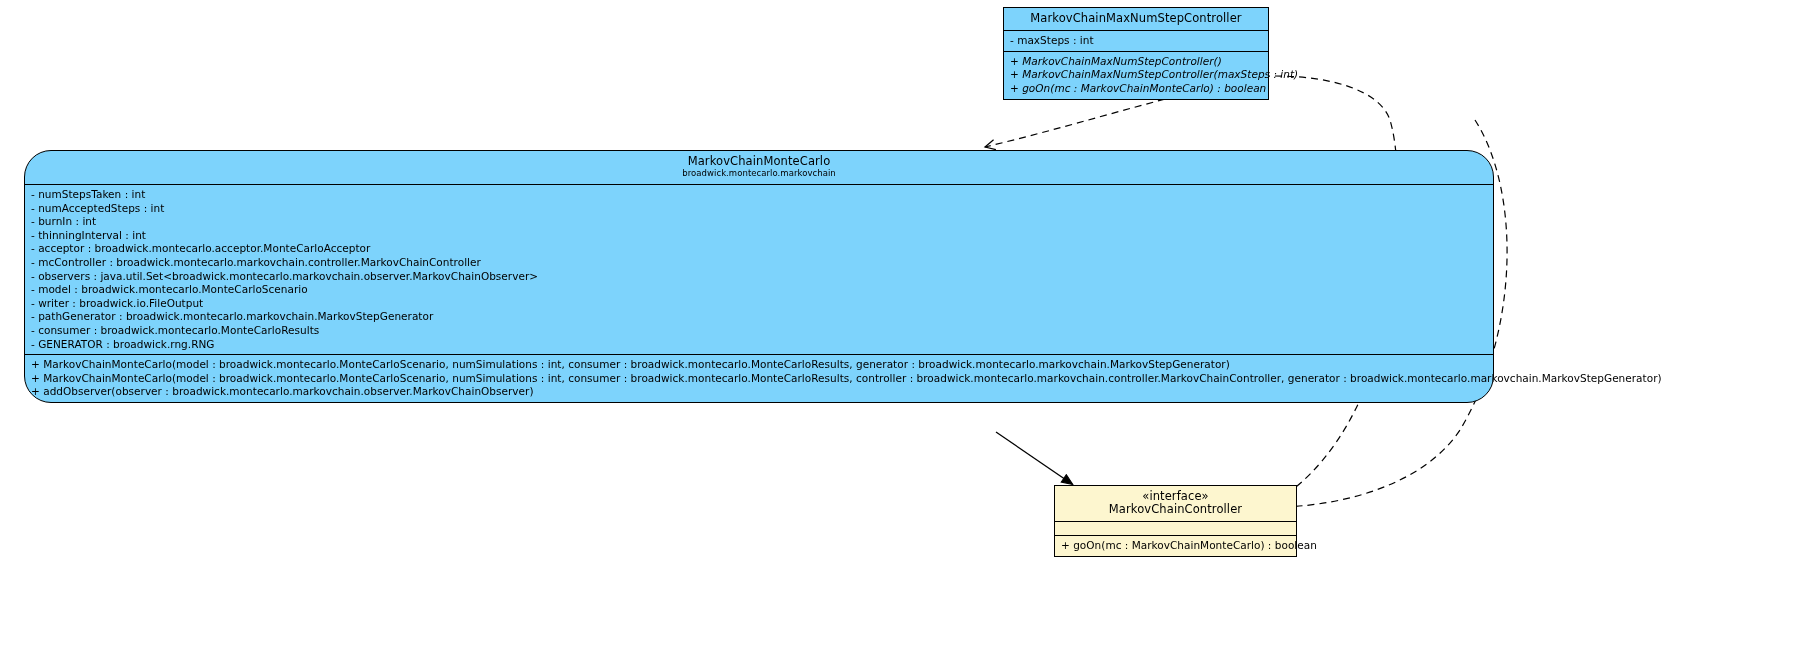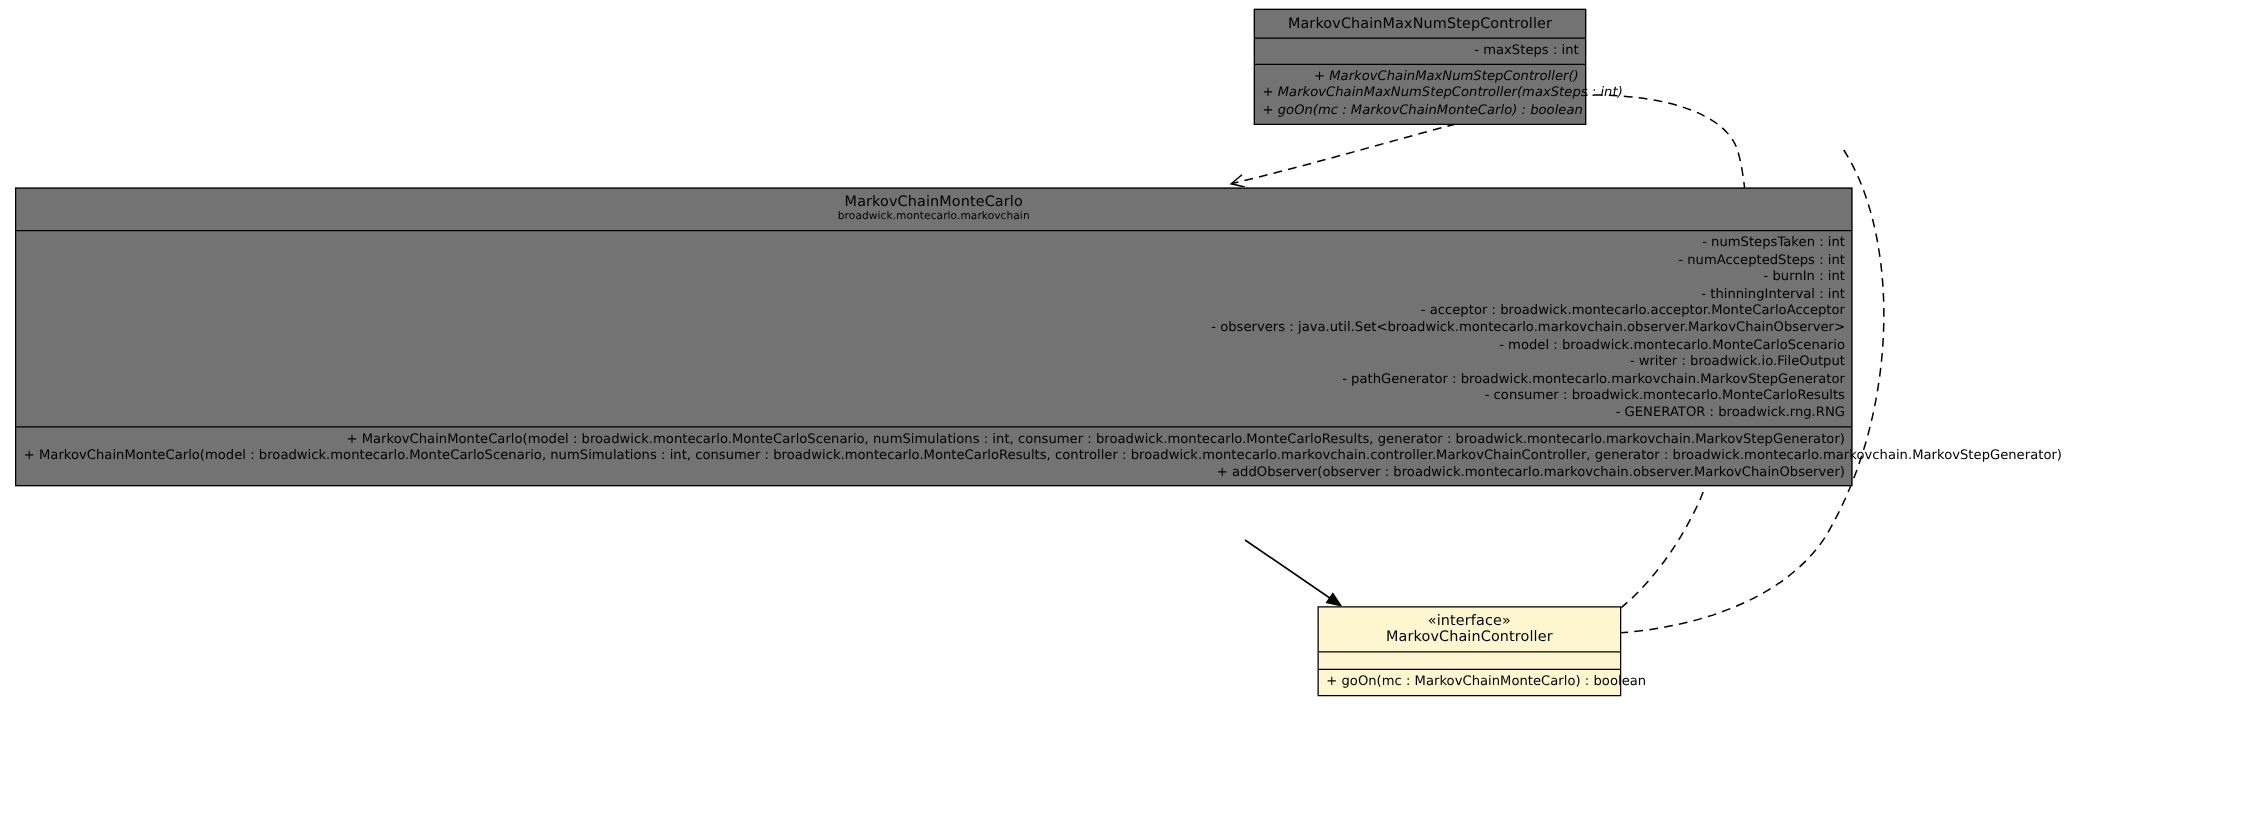--- a/index.html
+++ b/index.html
@@ -28,21 +28,21 @@
   svg.edge-layer {
     position: absolute;
     left: 0; top: 0;
     width: 1801px;
     height: 656px;
     pointer-events: none;
   }
 
   .uml-class {
     position: absolute;
-    background: #737373;
+    background: #7dd3fc;
     border: 1px solid #000000;
     box-sizing: border-box;
   }
   .uml-class.interface-box {
     background: #fdf6cf;
     margin-left: 40px;
   }
 
   .class-header {
     text-align: center;
@@ -75,36 +75,36 @@
     height: 13px;
     padding: 0;
   }
 
   .member {
     font-size: 10.5px;
     line-height: 13.6px;
     padding: 0 5px 0 6px;
     white-space: nowrap;
     letter-spacing: 0.02px;
-    text-align: right;
   }
   .member.italic-member {
     font-style: italic;
   }
 
   
   #class-max-num-step {
     left: 1003px;
     top: 7px;
     width: 266px;
   }
   #class-mcmc {
-    left: 12px;
+    left: 24px;
     top: 150px;
     width: 1470px;
+    border-radius: 27px;
   }
   #class-controller-interface {
     left: 1014px;
     top: 485px;
     width: 243px;
   }
   #class-controller-interface .class-header {
     padding: 4px 6px 5px 6px;
   }
   #class-controller-interface .compartment {
@@ -159,20 +159,21 @@
     <div class="class-header">
       <div class="class-name">MarkovChainMonteCarlo</div>
       <div class="class-package">broadwick.montecarlo.markovchain</div>
     </div>
     <div class="compartment">
       <div class="member">- numStepsTaken : int</div>
       <div class="member">- numAcceptedSteps : int</div>
       <div class="member">- burnIn : int</div>
       <div class="member">- thinningInterval : int</div>
       <div class="member">- acceptor : broadwick.montecarlo.acceptor.MonteCarloAcceptor</div>
+      <div class="member">- mcController : broadwick.montecarlo.markovchain.controller.MarkovChainController</div>
       <div class="member">- observers : java.util.Set&lt;broadwick.montecarlo.markovchain.observer.MarkovChainObserver&gt;</div>
       <div class="member">- model : broadwick.montecarlo.MonteCarloScenario</div>
       <div class="member">- writer : broadwick.io.FileOutput</div>
       <div class="member">- pathGenerator : broadwick.montecarlo.markovchain.MarkovStepGenerator</div>
       <div class="member">- consumer : broadwick.montecarlo.MonteCarloResults</div>
       <div class="member">- GENERATOR : broadwick.rng.RNG</div>
     </div>
     <div class="compartment">
       <div class="member">+ MarkovChainMonteCarlo(model : broadwick.montecarlo.MonteCarloScenario, numSimulations : int, consumer : broadwick.montecarlo.MonteCarloResults, generator : broadwick.montecarlo.markovchain.MarkovStepGenerator)</div>
       <div class="member">+ MarkovChainMonteCarlo(model : broadwick.montecarlo.MonteCarloScenario, numSimulations : int, consumer : broadwick.montecarlo.MonteCarloResults, controller : broadwick.montecarlo.markovchain.controller.MarkovChainController, generator : broadwick.montecarlo.markovchain.MarkovStepGenerator)</div>

